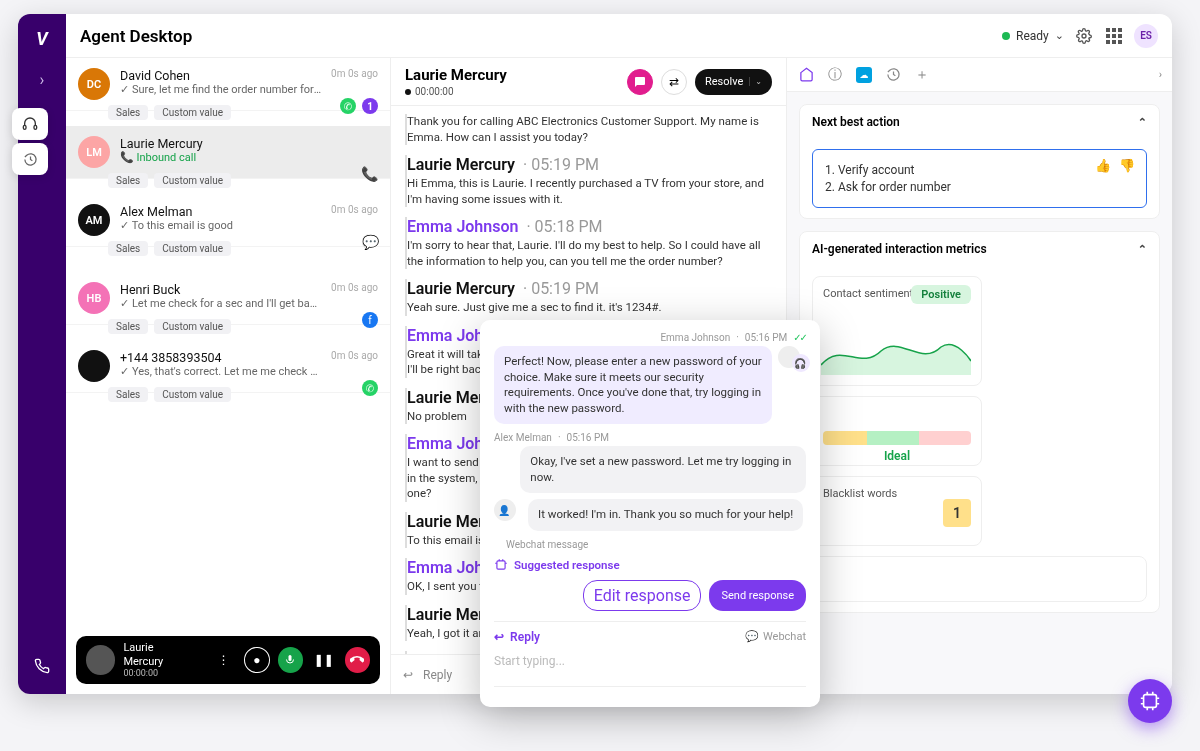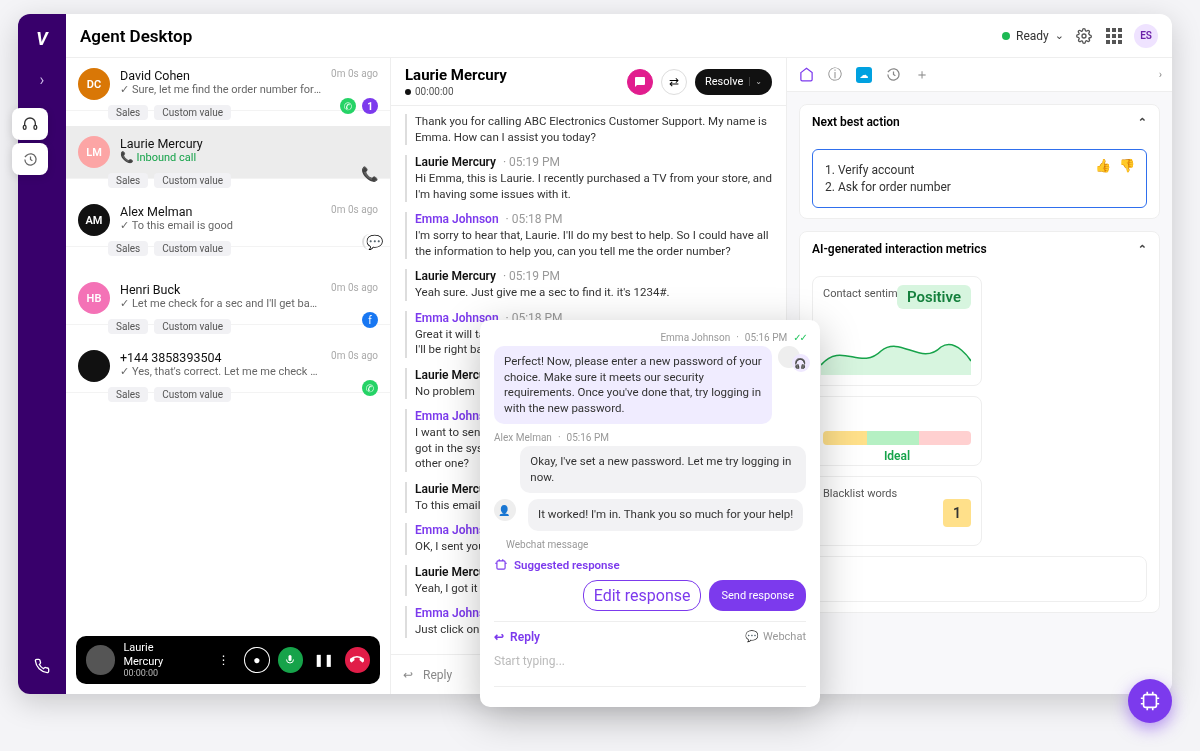--- a/index.html
+++ b/index.html
@@ -59,22 +59,22 @@
   .mid { flex:1; border-right:1px solid #eee; display:flex; flex-direction:column; position:relative; }
   .midhead { padding:8px 14px; border-bottom:1px solid #eee; display:flex; align-items:center; gap:8px; }
   .mh-name { font-size:15px; font-weight:700; }
   .mh-sub { font-size:10px; color:#555; display:flex; align-items:center; gap:4px; margin-top:2px; }
   .mh-sub::before { content:""; width:6px; height:6px; background:#111; border-radius:50%; }
   .roundbtn { width:26px; height:26px; border-radius:50%; border:1px solid #ddd; display:flex; align-items:center; justify-content:center; cursor:pointer; font-size:12px; }
   .roundbtn.pink { background:#e11d8e; border-color:#e11d8e; color:#fff; }
   .resolve { height:26px; background:#111; color:#fff; border:none; border-radius:14px; padding:0 10px; font-size:11px; display:flex; align-items:center; gap:4px; cursor:pointer; }
   .resolve .ch { font-size:8px; opacity:.7; border-left:1px solid #555; padding-left:5px; margin-left:2px;}
   .transcript { flex:1; overflow-y:auto; padding:8px 14px 60px; font-size:11.5px; color:#333; }
-  .msg { margin-bottom:10px; border-left:2px solid #ddd; padding-left:8px; }
-  .msg .hdr { font-size:12px; margin-bottom:2px; }
+  .msg { margin-bottom:10px; border-left:2px solid #ddd; }
+  .msg .hdr { font-size:16px; margin-bottom:2px; }
   .msg .hdr .who { font-weight:600; color:#111; }
   .msg .hdr .who.agent { color:#7c3aed; }
   .msg .hdr .tm { color:#999; margin-left:4px; }
   .msg .body { line-height:1.35; }
   .replybar { position:absolute; bottom:0; left:0; right:0; height:40px; border-top:1px solid #eee; display:flex; align-items:center; padding:0 12px; gap:10px; background:#fff; font-size:12px; color:#888; }
   
   .right { width:385px; display:flex; flex-direction:column; }
   .rtabs { height:34px; border-bottom:1px solid #eee; display:flex; align-items:center; gap:14px; padding:0 12px; color:#888; position:relative; }
   .rtab { cursor:pointer; font-size:14px; display:flex; align-items:center; }
   .rtab.active { color:#7c3aed; }
@@ -88,21 +88,21 @@
   .thumbs { position:absolute; right:10px; top:8px; display:flex; gap:8px; color:#888; font-size:13px; }
   .metrics { display:flex; gap:10px; flex-wrap:wrap; }
   .mcard { background:#fff; border:1px solid #eee; border-radius:8px; padding:10px; font-size:11px; color:#555; }
   .mcard.w1 { width:170px; height:110px; position:relative; }
   .mcard.w2 { width:170px; height:110px; position:relative; }
   .pie { width:70px; height:70px; border-radius:50%; background: conic-gradient(#e11d8e 0 55%, #2f6fed 55% 85%, #a5b4fc 85% 100%); position:absolute; left:10px; top:28px;}
   .pie::after { content:""; position:absolute; inset:14px; background:#fff; border-radius:50%; }
   .mlabel { position:absolute; right:12px; top:34px; text-align:center; }
   .mlabel .big { color:#2f6fed; font-size:20px; font-weight:600; }
   .spark { position:absolute; left:8px; right:8px; bottom:10px; height:44px; }
-  .pillpos { position:absolute; right:10px; top:8px; background:#d7f5df; color:#15803d; padding:3px 10px; border-radius:6px; font-size:15px; font-weight:600; }
+  .pillpos { position:absolute; right:10px; top:8px; background:#d7f5df; color:#15803d; padding:3px 10px; border-radius:6px; font-size:11px; font-weight:600; }
   .mbar { height:14px; border-radius:4px; background:linear-gradient(to right,#ffe08a 0 30%,#b5f0c3 30% 65%,#ffd0d0 65% 100%); margin-top:24px; }
   .ideal { text-align:center; color:#16a34a; font-weight:600; font-size:12px; margin-top:4px; }
   .mcount { position:absolute; right:10px; top:22px; width:28px; height:28px; background:#ffe08a; display:flex; align-items:center; justify-content:center; font-size:14px; font-weight:600; color:#333; border-radius:4px;}
   .sf { width:16px; height:16px; border-radius:3px; background:#00a1e0; color:#fff; font-size:9px; display:flex; align-items:center; justify-content:center;}
   
   .overlay { position:absolute; left:480px; top:320px; width:340px; background:#fff; border-radius:10px; box-shadow:0 10px 40px rgba(0,0,0,.25); z-index:50; padding:12px 14px 12px; }
   .ov-row { margin-bottom:8px; }
   .ov-meta { font-size:10px; color:#999; text-align:right; margin-bottom:3px; display:flex; justify-content:flex-end; gap:6px; align-items:center;}
   .ov-meta.left { justify-content:flex-start; }
   .bubble { font-size:11.5px; padding:8px 10px; border-radius:10px; line-height:1.35; }

